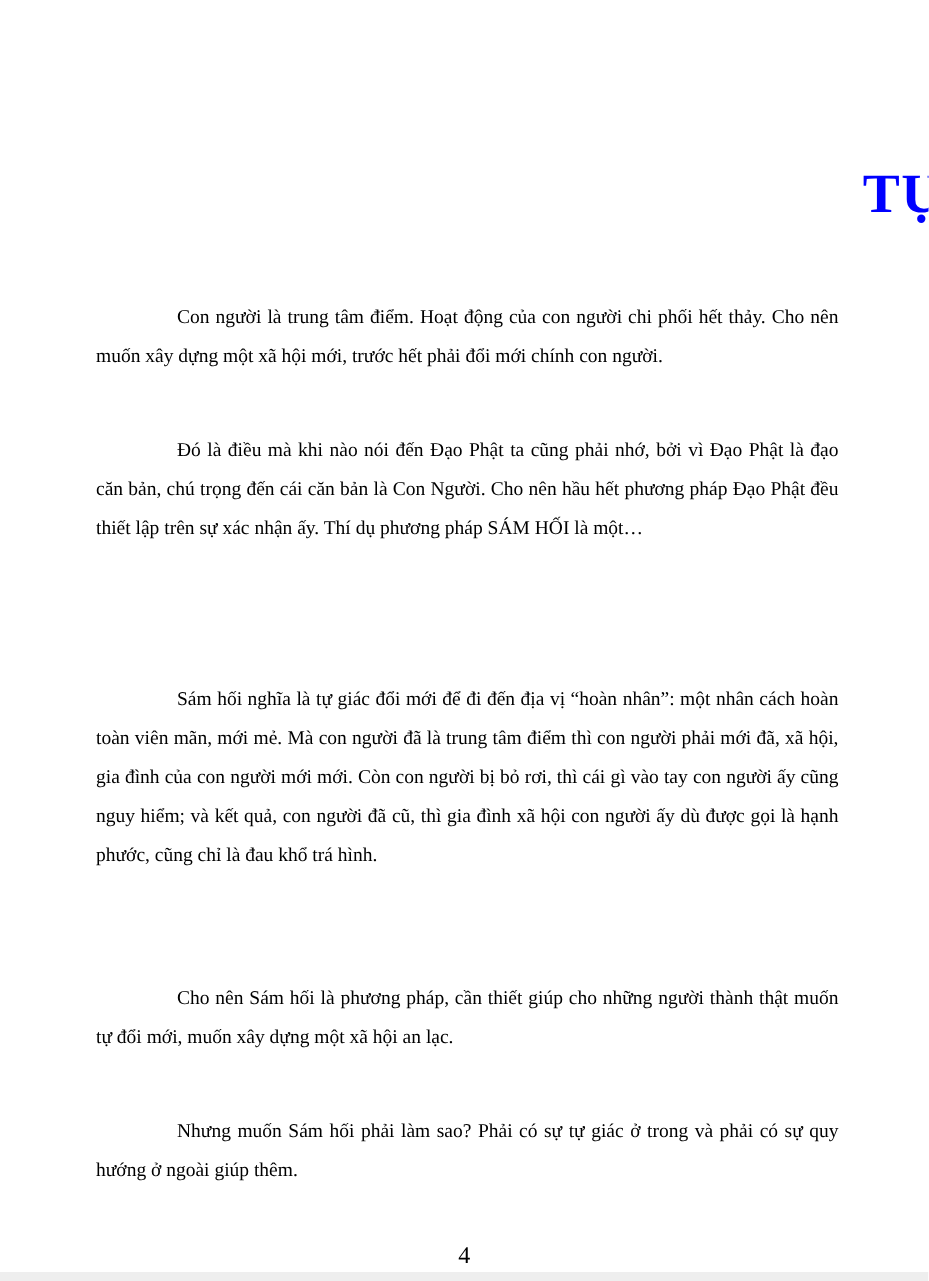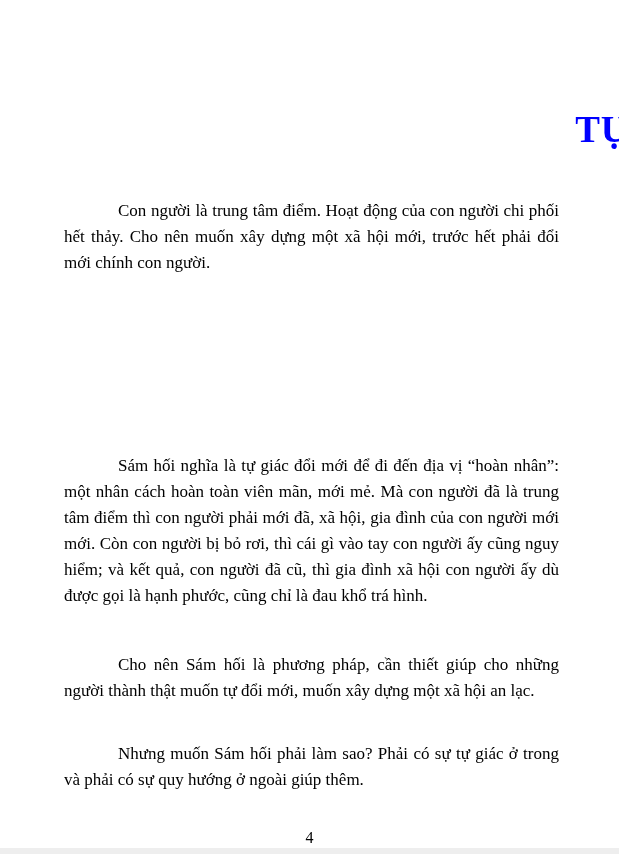--- a/index.html
+++ b/index.html
@@ -7,39 +7,42 @@
     width: 619px; height: 854px; background: #ffffff; position: relative; overflow: hidden;
     font-family: "Liberation Serif", "DejaVu Serif", serif; color: #000;
   }
   .page { position: absolute; left: 0; top: 0; width: 619px; height: 848px; background: #fff; }
   .bottom-band { position: absolute; left: 0; top: 848px; width: 619px; height: 6px; background: #eeeeee; }
   .title {
     position: absolute; left: 0; top: 106px; width: 619px; text-align: right;
     font-size: 37px; font-weight: bold; color: #0000ff; line-height: 48px; letter-spacing: 1px; padding-left: 40px;
   }
   .body-text {
-    position: absolute; left: 64px; width: 495px; font-size: 17px; line-height: 26px;
+    position: absolute; left: 64px; width: 495px; font-size: 13px; line-height: 26px;
   }
   .para {
     text-align: justify; text-indent: 54px; margin: 0;
   }
   .page-number {
     position: absolute; left: 0; top: 828px; width: 619px; text-align: center;
     font-size: 16px; line-height: 20px;
   }
 </style>
 </head>
 <body>
 
 <div class="page">
   <div class="title">TỰA</div>
 
   <div class="body-text" style="top:198px;">
     <p class="para">Con người là trung tâm điểm. Hoạt động của con người chi phối hết thảy. Cho nên muốn xây dựng một xã hội mới, trước hết phải đổi mới chính con người.</p>
   </div>
+  <div class="body-text" style="top:287px;">
+    <p class="para">Đó là điều mà khi nào nói đến Đạo Phật ta cũng phải nhớ, bởi vì Đạo Phật là đạo căn bản, chú trọng đến cái căn bản là Con Người. Cho nên hầu hết phương pháp Đạo Phật đều thiết lập trên sự xác nhận ấy. Thí dụ phương pháp SÁM HỐI là một…</p>
+  </div>
   <div class="body-text" style="top:453px;">
     <p class="para">Sám hối nghĩa là tự giác đổi mới để đi đến địa vị “hoàn nhân”: một nhân cách hoàn toàn viên mãn, mới mẻ. Mà con người đã là trung tâm điểm thì con người phải mới đã, xã hội, gia đình của con người mới mới. Còn con người bị bỏ rơi, thì cái gì vào tay con người ấy cũng nguy hiểm; và kết quả, con người đã cũ, thì gia đình xã hội con người ấy dù được gọi là hạnh phước, cũng chỉ là đau khổ trá hình.</p>
   </div>
   <div class="body-text" style="top:741px;">
     <p class="para">Nhưng muốn Sám hối phải làm sao? Phải có sự tự giác ở trong và phải có sự quy hướng ở ngoài giúp thêm.</p>
   </div>
   <div class="body-text" style="top:652px;">
     <p class="para">Cho nên Sám hối là phương pháp, cần thiết giúp cho những người thành thật muốn tự đổi mới, muốn xây dựng một xã hội an lạc.</p>
   </div>
 

